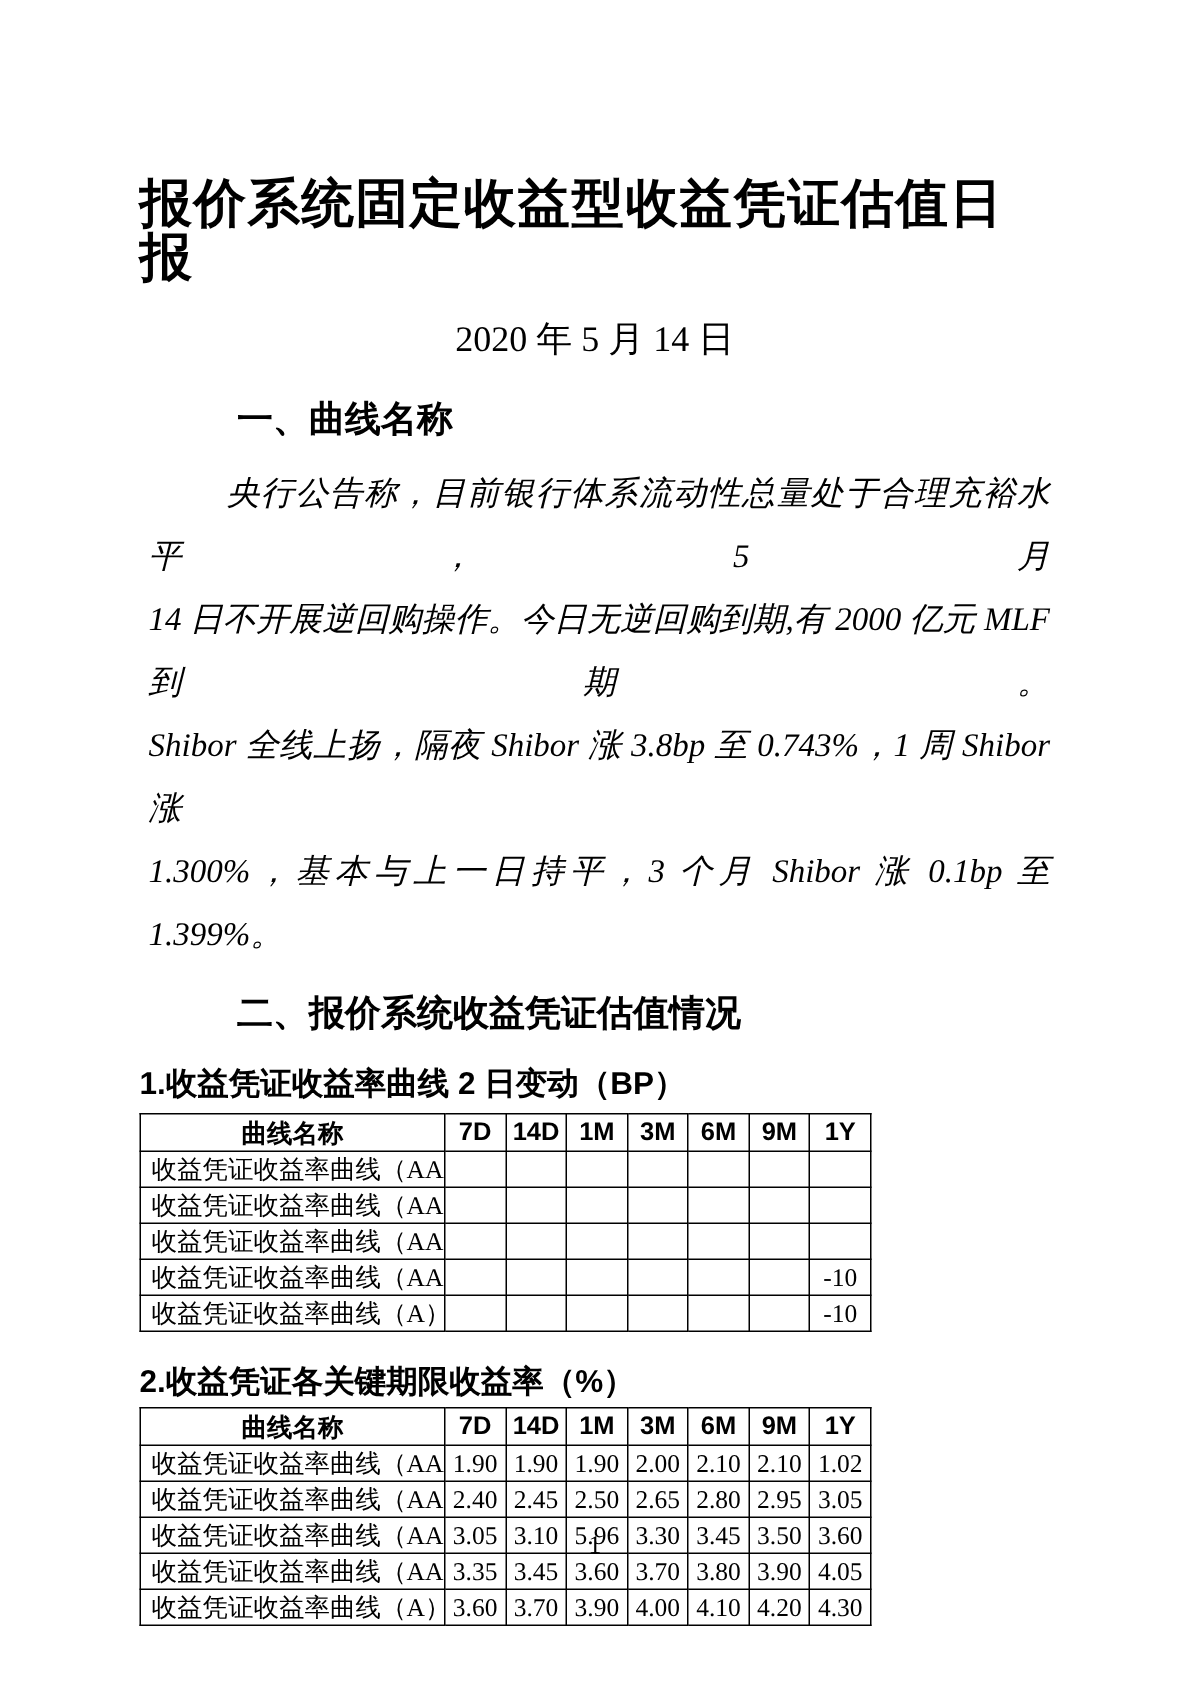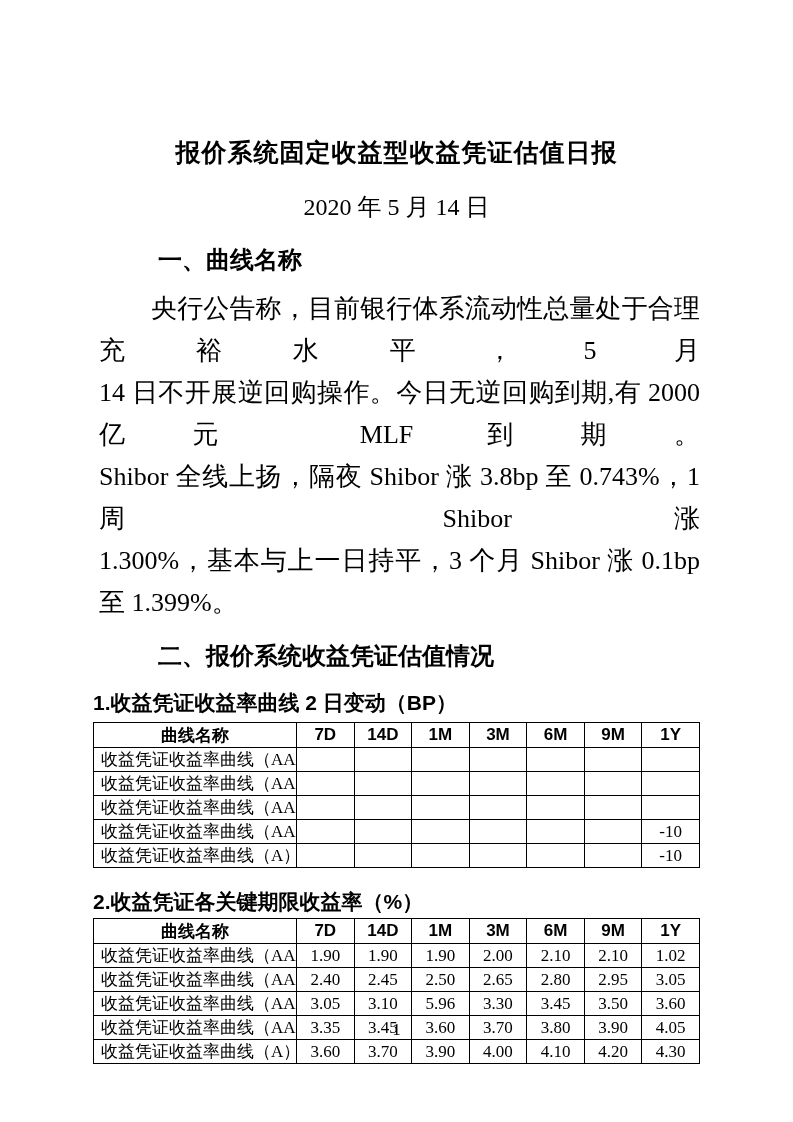--- a/index.html
+++ b/index.html
@@ -11,56 +11,56 @@
     background:#ffffff;
     color:#000000;
     font-family:"Liberation Serif","DejaVu Serif",serif;
     overflow:hidden;
   }
   .content { padding:118px 93px 0 93px; }
 
   .hei { font-family:"Liberation Sans","DejaVu Sans",sans-serif; font-weight:bold; }
 
   .doc-title {
-    text-align:center;
-    font-size:25px; line-height:36px;
+    text-align:left;
+    font-size:35px; line-height:36px;
     letter-spacing:1px;
-    margin-top:16px;
   }
   .doc-date {
     margin-top:24px;
     text-align:center;
     font-size:24px; line-height:26px;
   }
   .h-level1 {
     margin-top:26px;
     margin-left:65px;
     font-size:24px; line-height:28px;
   }
   .h-level1.second { margin-top:18px;font-family:Liberation Serif, serif; }
 
   .para {
     margin-top:14px;
     margin-left:6px;
-    font-size:26px;
+    font-size:22px;
     line-height:42px;
+    font-style:italic;
   }
   .para-line { text-align:justify; }
   .para-line.justified { text-align-last:justify; }
   .para-line.indent { text-indent:52px; }
 
   .table-title {
     margin-top:20px;
     font-size:21px; line-height:25px;
   }
   .table-title.second { margin-top:21px; }
 
   table.report-table {
     margin-top:7px;
-    width:607px;
+    width:488px;
     table-layout:fixed;
     border-collapse:collapse;
     font-size:17px;
   }
   table.report-table.t2 { margin-top:4px; }
   .report-table th, .report-table td {
     border:1px solid #000000;
     overflow:hidden;
     white-space:nowrap;
   }

